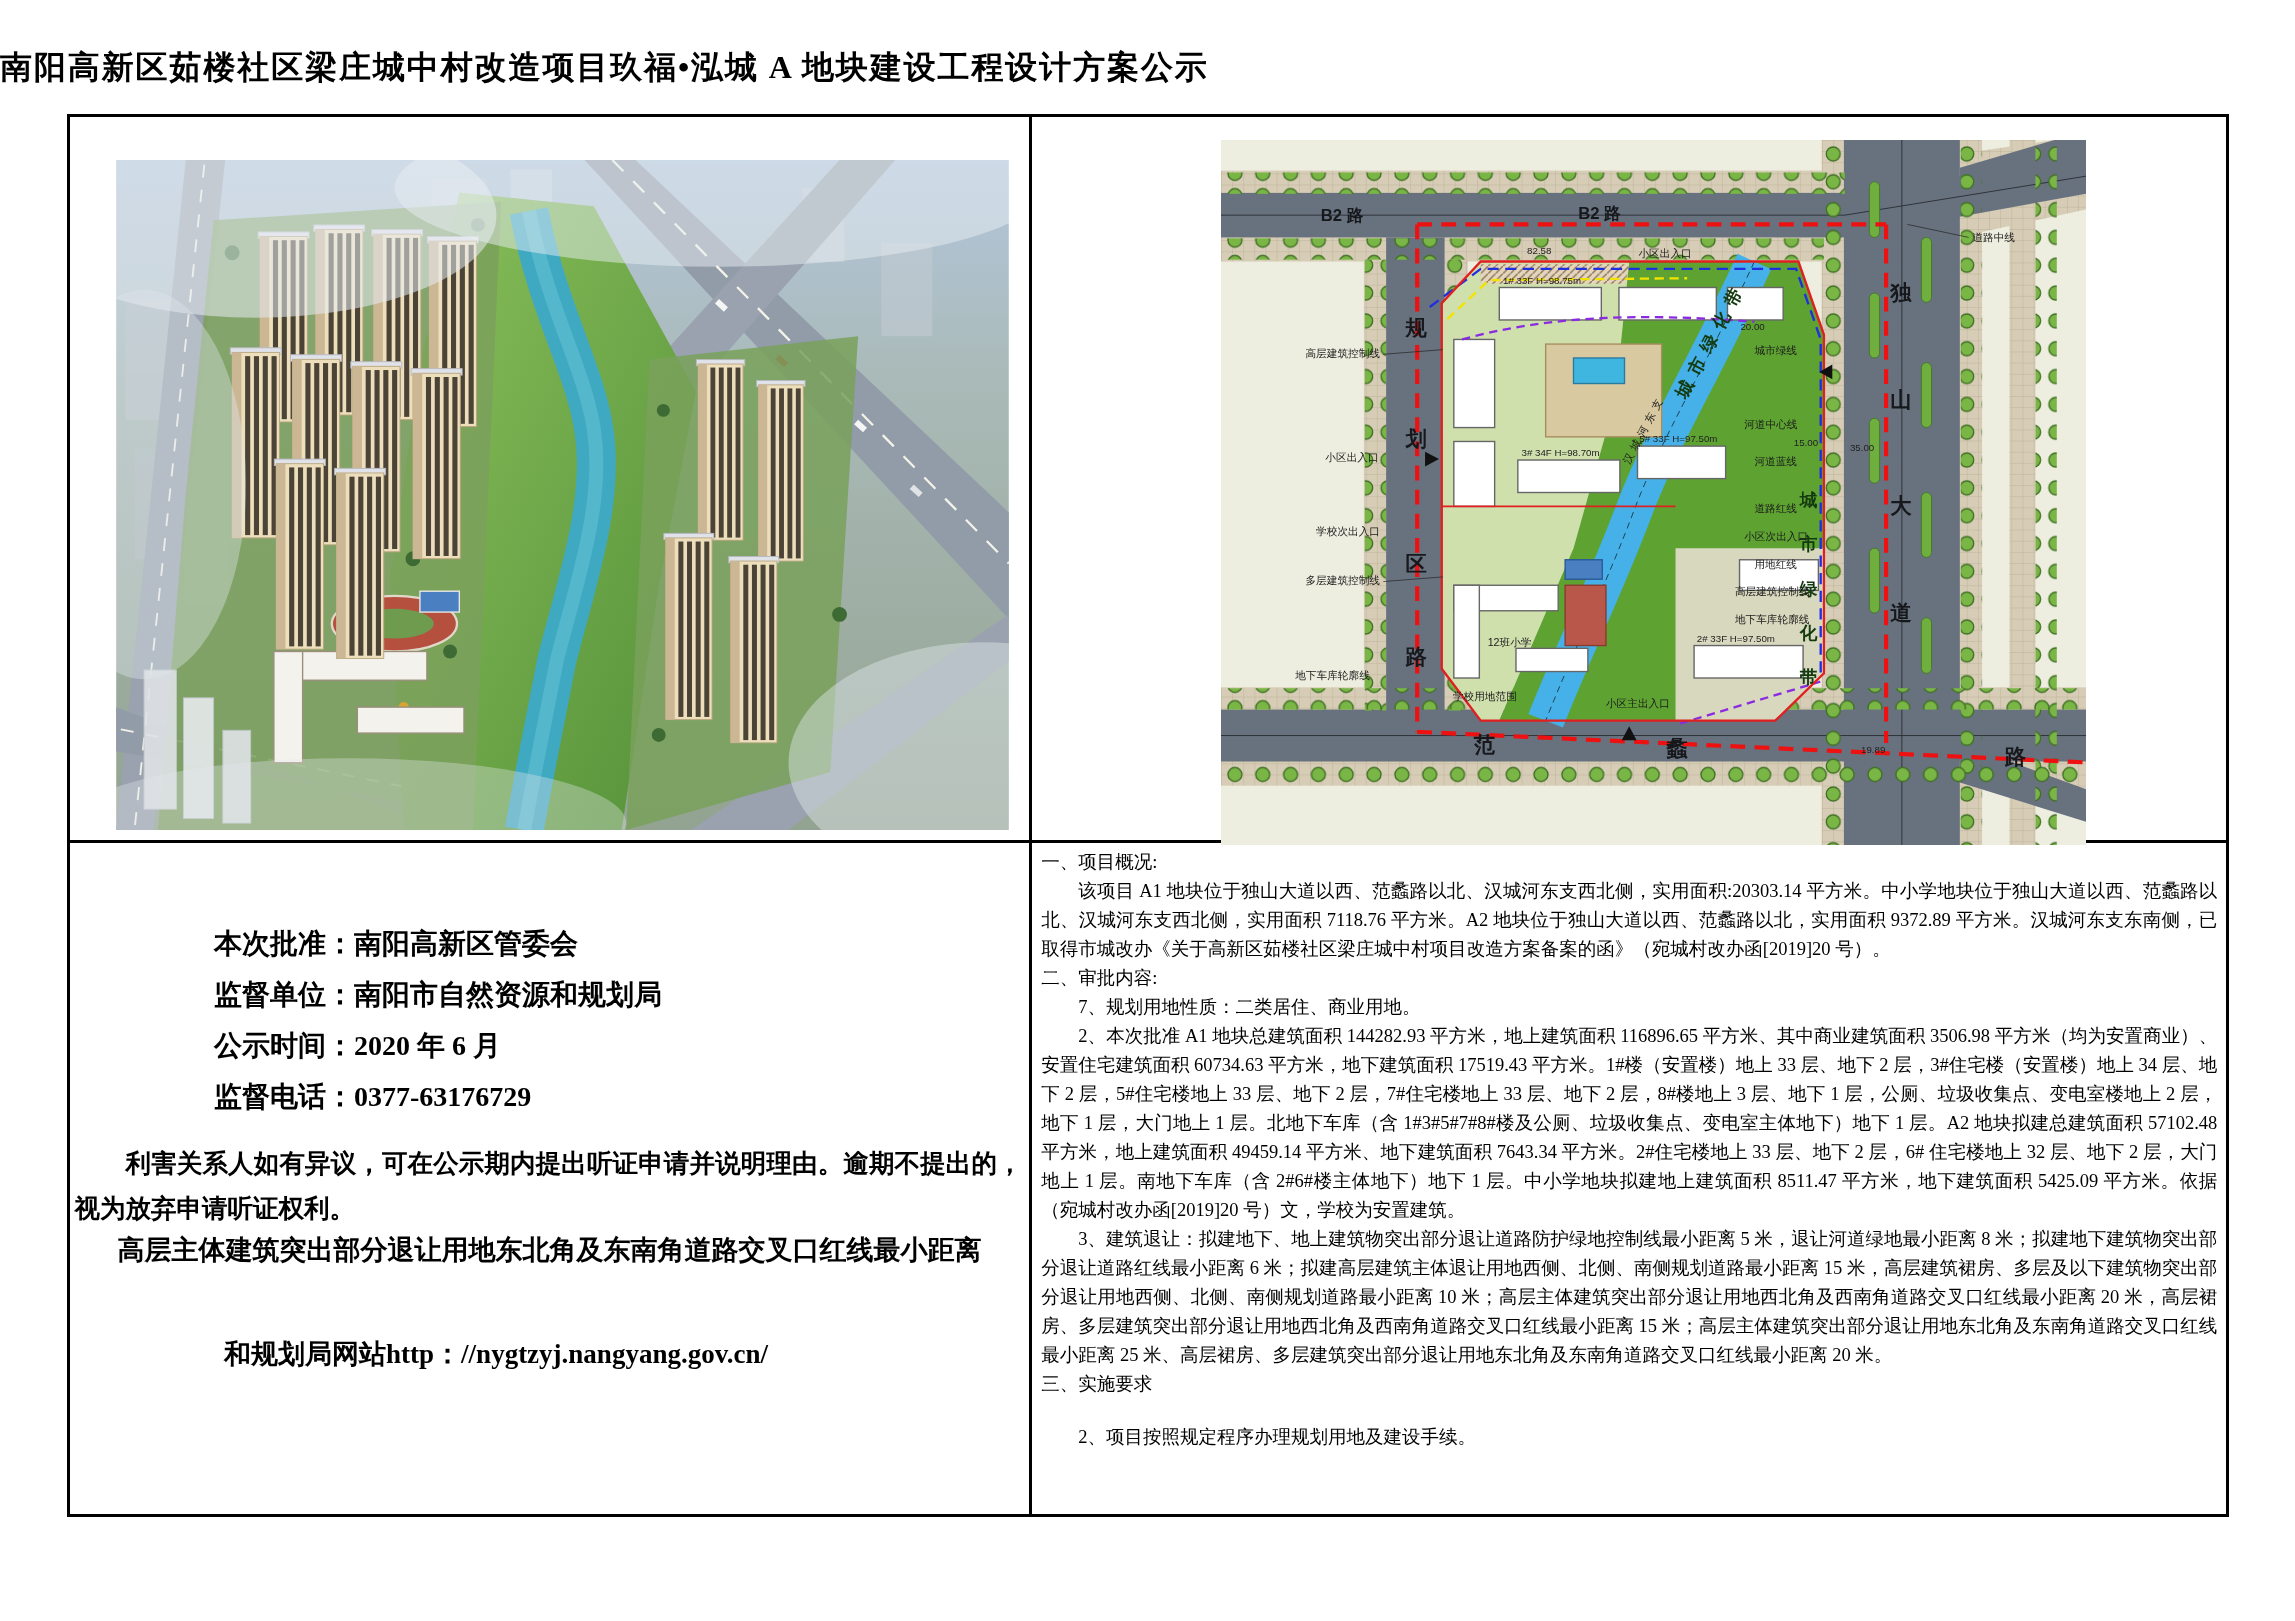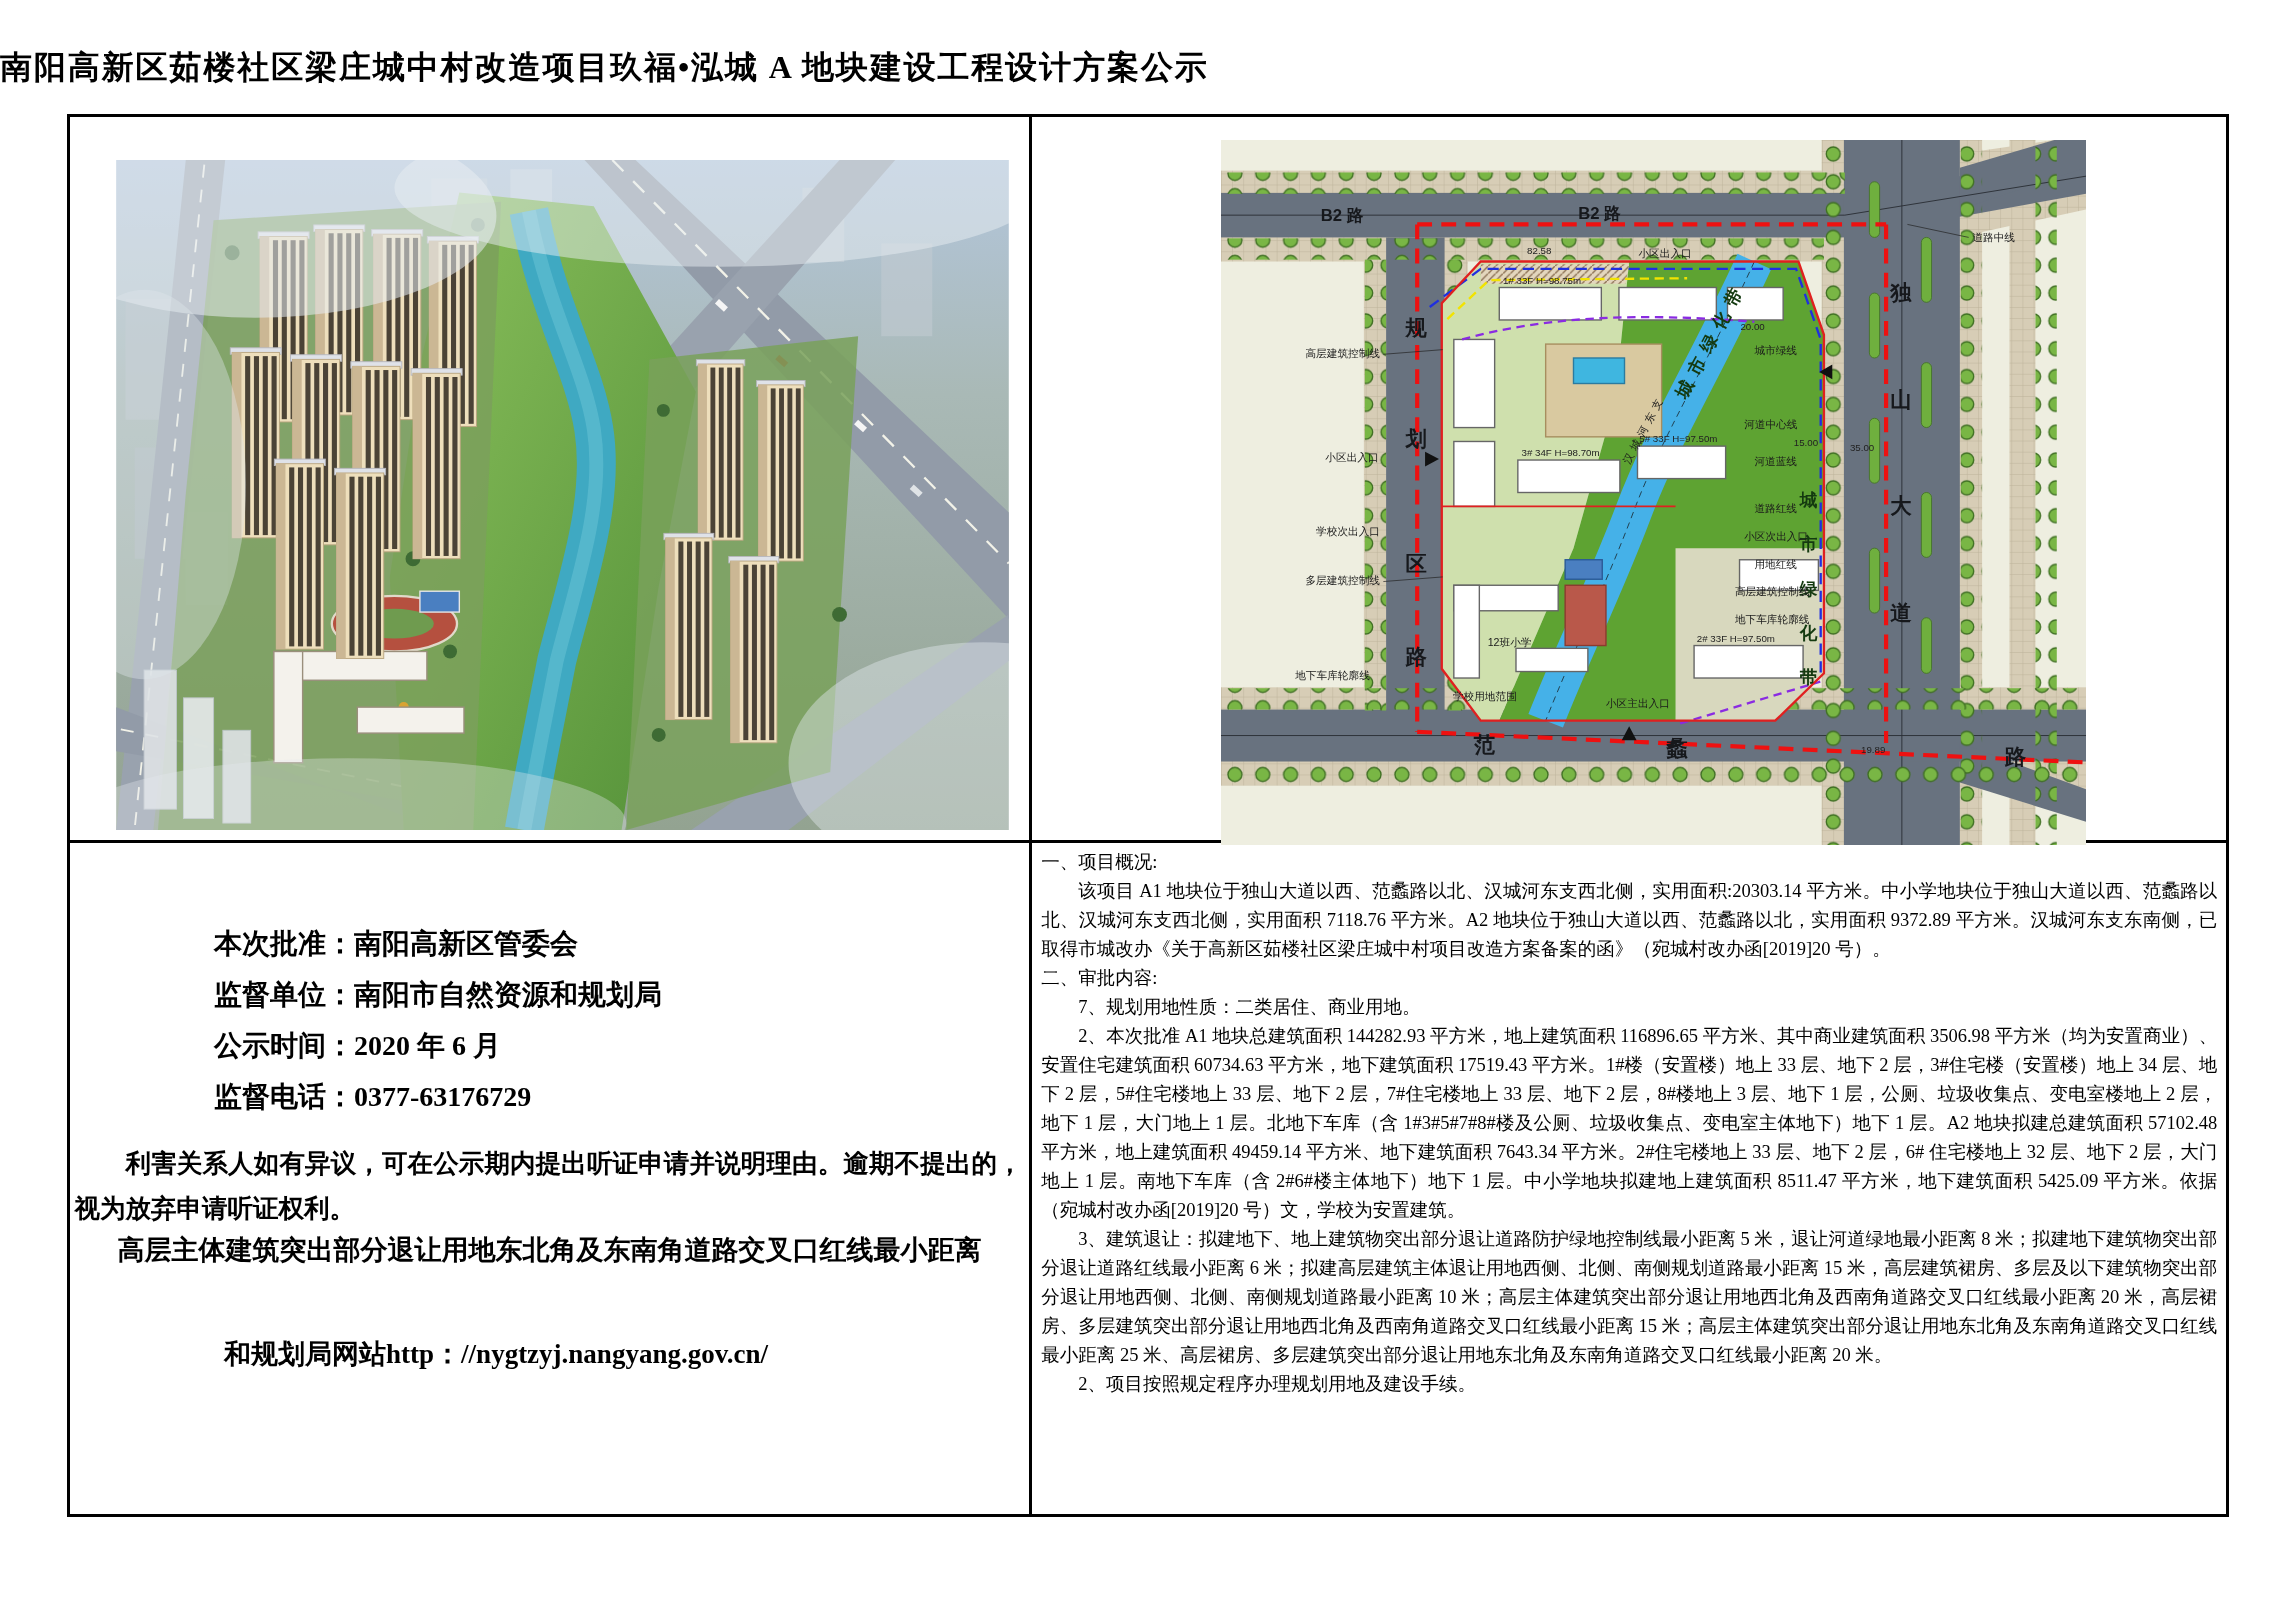--- a/index.html
+++ b/index.html
@@ -21,21 +21,21 @@
   .info-line{font-size:28px;line-height:51px;white-space:nowrap}
   .info-label{font-family:"Liberation Sans",sans-serif;font-weight:bold}
   .info-value{font-weight:bold}
   .objection{position:absolute;left:4.6px;top:297px;width:948px;font-size:25.5px;line-height:45px;
     font-weight:bold;text-indent:2em;text-align:justify}
   .query1{position:absolute;left:0;top:388px;width:959px;text-align:center;font-size:27px;font-weight:bold;white-space:nowrap}
   .query2{position:absolute;left:0;top:492px;width:852px;text-align:center;font-size:27px;font-weight:bold;white-space:nowrap}
   .details{position:absolute;left:9.3px;top:3.7px;width:1176px;font-size:18.5px;line-height:29px;text-align:justify}
   .details .hd{font-weight:normal}
   .details .indent{text-indent:2em}
-  .details .gap-top{margin-top:0}
+  .details .gap-top{margin-top:24px}
   svg text{font-family:"Liberation Sans",sans-serif}
   .plan-road-name{font-size:36px;font-weight:bold;fill:#16181c}
   .plan-vchar{font-size:46px;font-weight:bold;fill:#16181c}
   .plan-ann{font-size:23px;fill:#1a1a1a}
   .plan-dim{font-size:21px;fill:#222}
   .plan-belt{font-size:38px;font-weight:bold;fill:#143a10}
 </style>
 </head>
 <body>
 
@@ -377,17 +377,18 @@
   </div>
 
   <div class="cell cell-br">
     <div class="details">
       <div class="hd">一、项目概况:</div>
       <div class="indent">该项目 A1 地块位于独山大道以西、范蠡路以北、汉城河东支西北侧，实用面积:20303.14 平方米。中小学地块位于独山大道以西、范蠡路以北、汉城河东支西北侧，实用面积 7118.76 平方米。A2 地块位于独山大道以西、范蠡路以北，实用面积 9372.89 平方米。汉城河东支东南侧，已取得市城改办《关于高新区茹楼社区梁庄城中村项目改造方案备案的函》（宛城村改办函[2019]20 号）。</div>
       <div class="hd">二、审批内容:</div>
       <div class="indent">7、规划用地性质：二类居住、商业用地。</div>
       <div class="indent">2、本次批准 A1 地块总建筑面积 144282.93 平方米，地上建筑面积 116896.65 平方米、其中商业建筑面积 3506.98 平方米（均为安置商业）、安置住宅建筑面积 60734.63 平方米，地下建筑面积 17519.43 平方米。1#楼（安置楼）地上 33 层、地下 2 层，3#住宅楼（安置楼）地上 34 层、地下 2 层，5#住宅楼地上 33 层、地下 2 层，7#住宅楼地上 33 层、地下 2 层，8#楼地上 3 层、地下 1 层，公厕、垃圾收集点、变电室楼地上 2 层，地下 1 层，大门地上 1 层。北地下车库（含 1#3#5#7#8#楼及公厕、垃圾收集点、变电室主体地下）地下 1 层。A2 地块拟建总建筑面积 57102.48 平方米，地上建筑面积 49459.14 平方米、地下建筑面积 7643.34 平方米。2#住宅楼地上 33 层、地下 2 层，6# 住宅楼地上 32 层、地下 2 层，大门地上 1 层。南地下车库（含 2#6#楼主体地下）地下 1 层。中小学地块拟建地上建筑面积 8511.47 平方米，地下建筑面积 5425.09 平方米。依据（宛城村改办函[2019]20 号）文，学校为安置建筑。</div>
       <div class="indent">3、建筑退让：拟建地下、地上建筑物突出部分退让道路防护绿地控制线最小距离 5 米，退让河道绿地最小距离 8 米；拟建地下建筑物突出部分退让道路红线最小距离 6 米；拟建高层建筑主体退让用地西侧、北侧、南侧规划道路最小距离 15 米，高层建筑裙房、多层及以下建筑物突出部分退让用地西侧、北侧、南侧规划道路最小距离 10 米；高层主体建筑突出部分退让用地西北角及西南角道路交叉口红线最小距离 20 米，高层裙房、多层建筑突出部分退让用地西北角及西南角道路交叉口红线最小距离 15 米；高层主体建筑突出部分退让用地东北角及东南角道路交叉口红线最小距离 25 米、高层裙房、多层建筑突出部分退让用地东北角及东南角道路交叉口红线最小距离 20 米。</div>
+      <div class="hd">三、实施要求</div>
       <div class="indent gap-top">2、项目按照规定程序办理规划用地及建设手续。</div>
     </div>
   </div>
 </div>
 
 
 </body></html>

